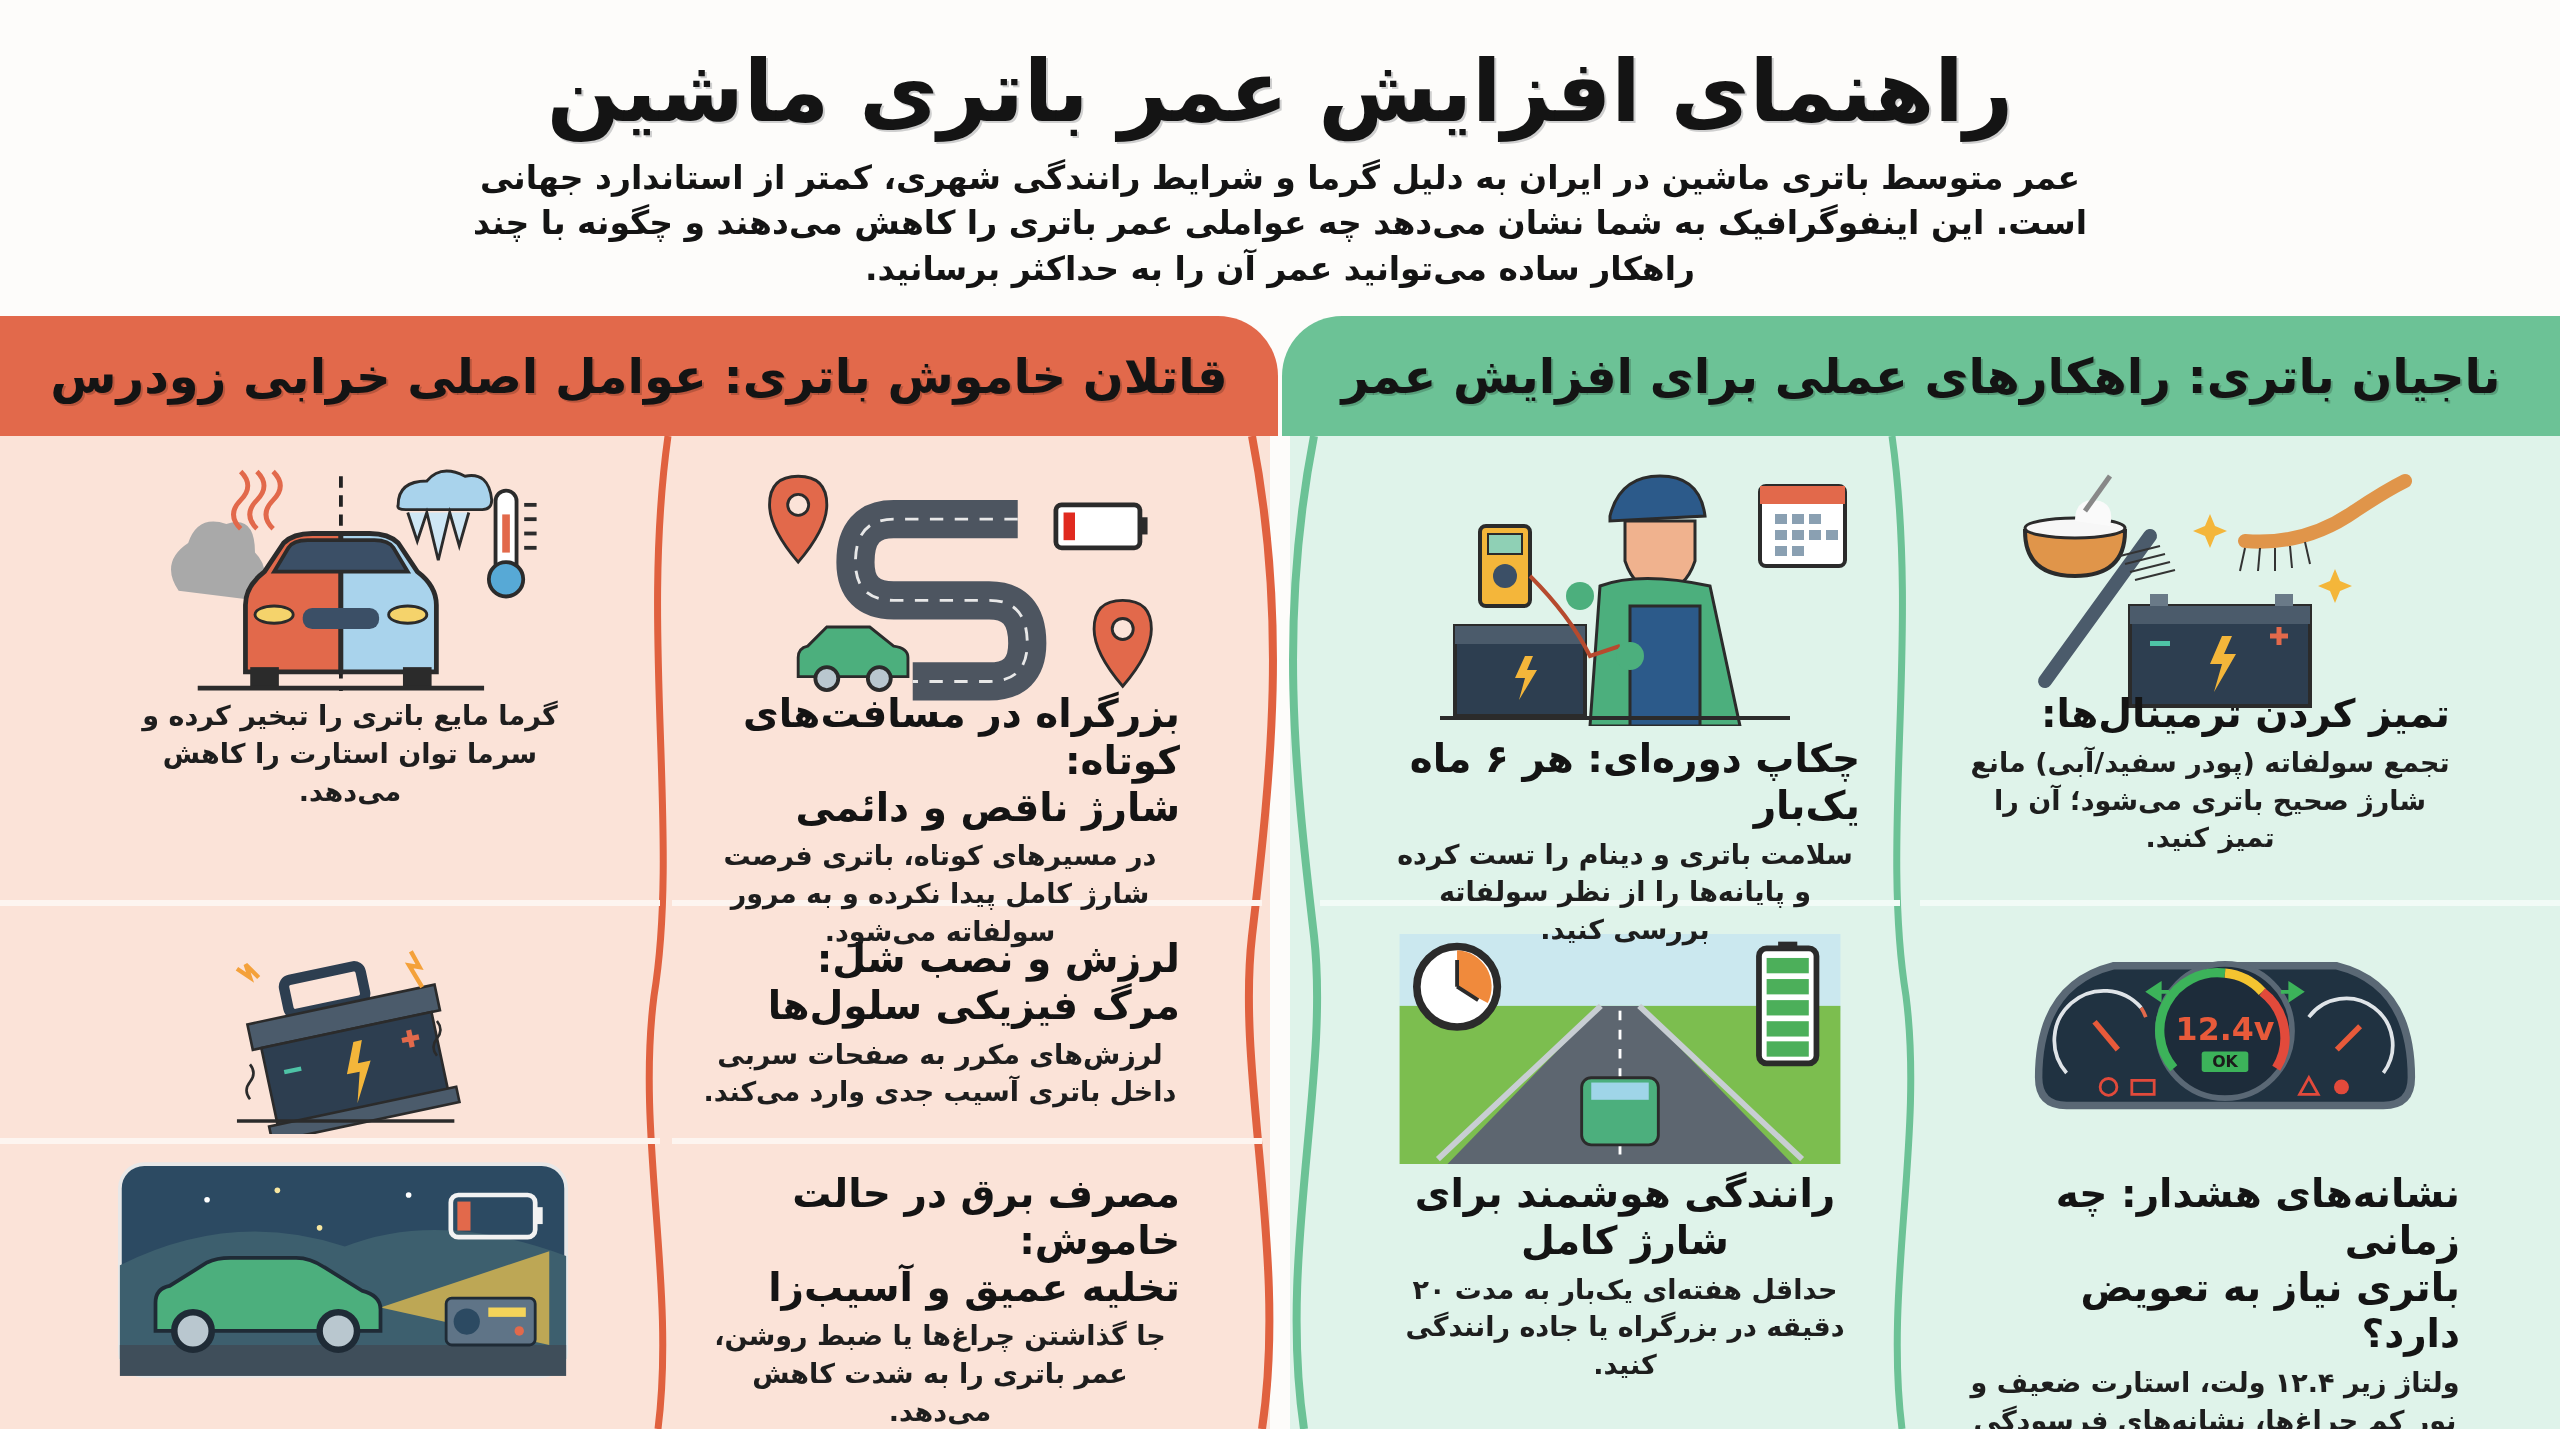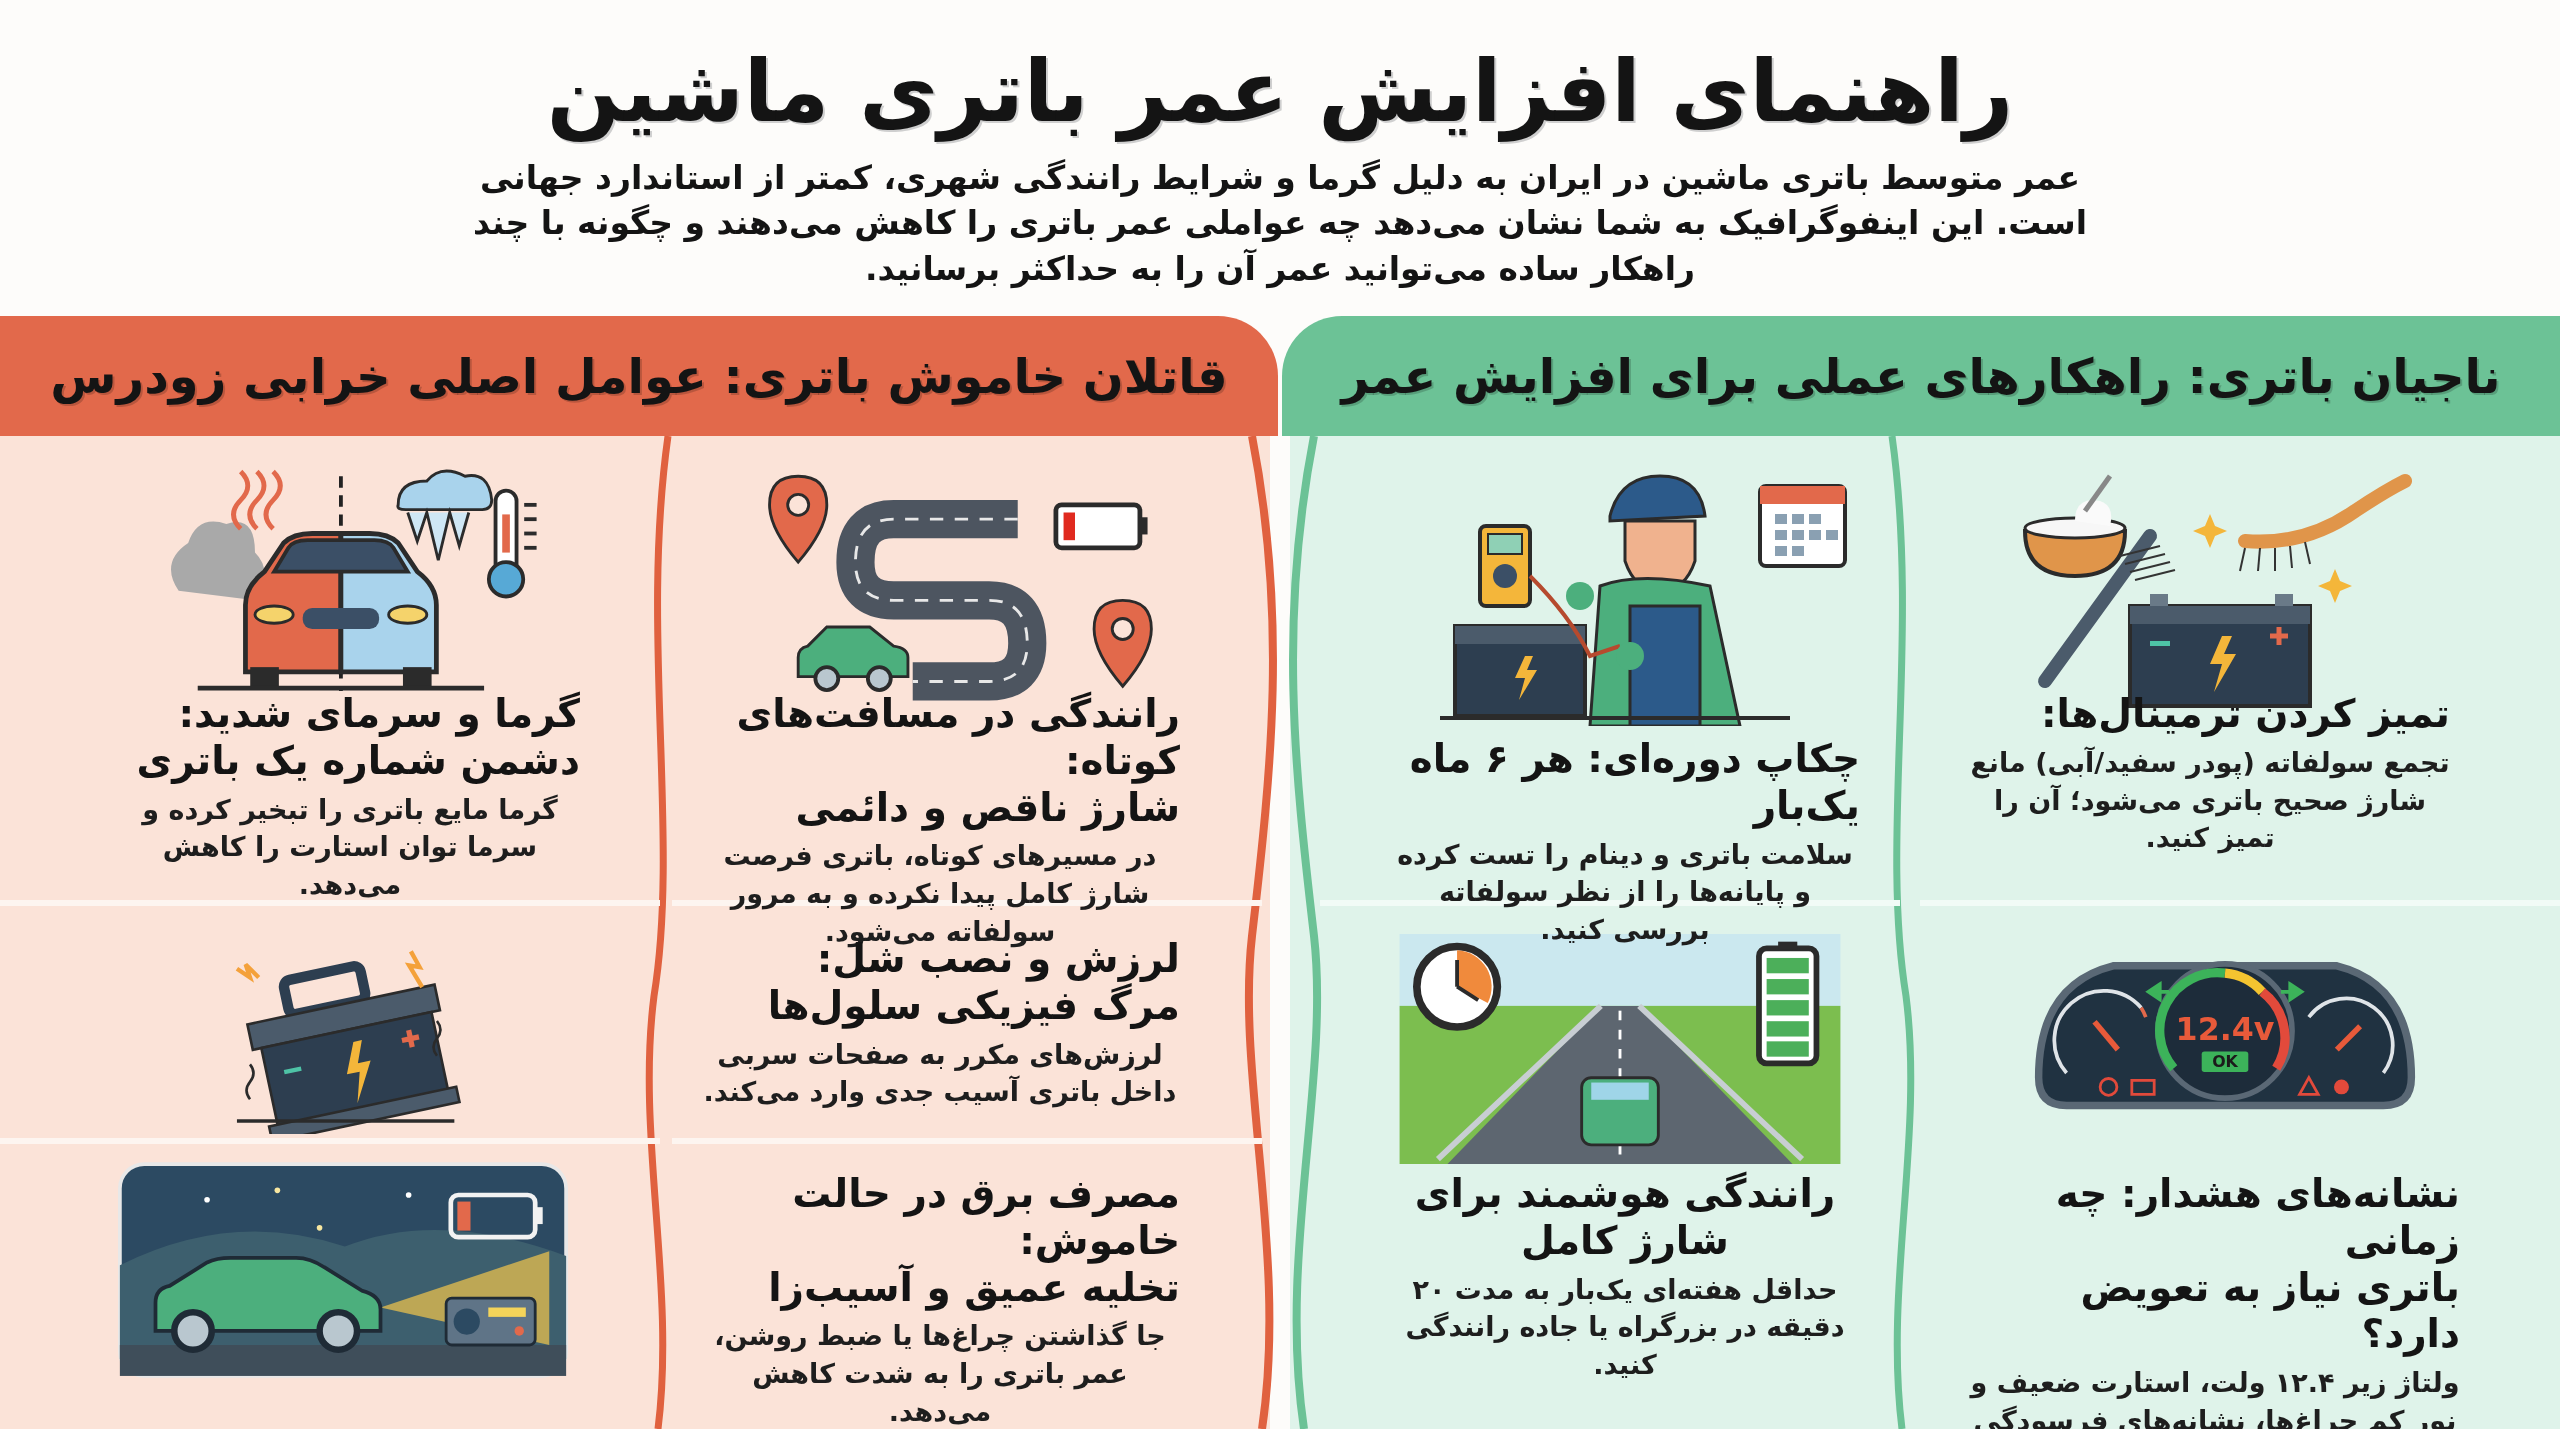--- a/index.html
+++ b/index.html
@@ -134,25 +134,24 @@
     <path d="M40 180 v-30 q0 -15 15 -18 l40 -25 q10 -5 25 -5 h70 q15 0 30 10 l40 25 q20 5 20 20 v23z" fill="#4caf7d" stroke="#1f2b36" stroke-width="4"></path>
     <circle cx="80" cy="180" r="20" fill="#b9c7cf" stroke="#1f2b36" stroke-width="7"></circle>
     <circle cx="235" cy="180" r="20" fill="#b9c7cf" stroke="#1f2b36" stroke-width="7"></circle>
     <rect x="350" y="145" width="95" height="50" rx="6" fill="#5f7487" stroke="#1f2b36" stroke-width="3"></rect>
     <circle cx="372" cy="170" r="14" fill="#2c4a62"></circle>
     <rect x="395" y="155" width="40" height="10" fill="#f4d45a"></rect>
     <circle cx="428" cy="180" r="5" fill="#e2694b"></circle>
   </svg>
 
   <div class="card" style="left:120px;top:375px;width:460px;">
-    <h3><span>گرما و سرمای شدید:</span><br><span>دشمن شماره یک باتری</span></h3>
     <p>گرما مایع باتری را تبخیر کرده و سرما توان استارت را کاهش می‌دهد.</p>
   </div>
   <div class="card" style="left:700px;top:375px;width:480px;">
-    <h3><span>رانندگی در مسافت‌های کوتاه:</span><br><span>شارژ ناقص و دائمی</span></h3>
+    <h3><span>بزرگراه در مسافت‌های کوتاه:</span><br><span>شارژ ناقص و دائمی</span></h3>
     <p>در مسیرهای کوتاه، باتری فرصت شارژ کامل پیدا نکرده و به مرور سولفاته می‌شود.</p>
   </div>
   <div class="card" style="left:700px;top:620px;width:480px;">
     <h3><span>لرزش و نصب شل:</span><br><span>مرگ فیزیکی سلول‌ها</span></h3>
     <p>لرزش‌های مکرر به صفحات سربی داخل باتری آسیب جدی وارد می‌کند.</p>
   </div>
   <div class="card" style="left:700px;top:855px;width:480px;">
     <h3><span>مصرف برق در حالت خاموش:</span><br><span>تخلیه عمیق و آسیب‌زا</span></h3>
     <p>جا گذاشتن چراغ‌ها یا ضبط روشن، عمر باتری را به شدت کاهش می‌دهد.</p>
   </div>

